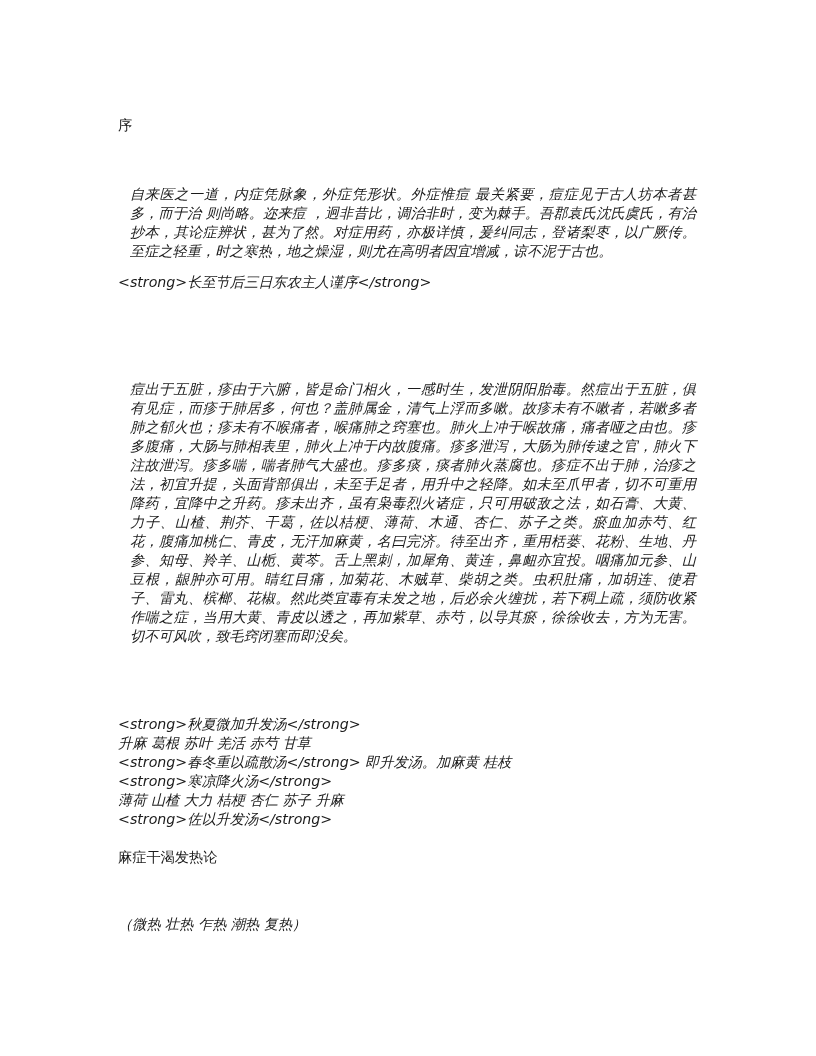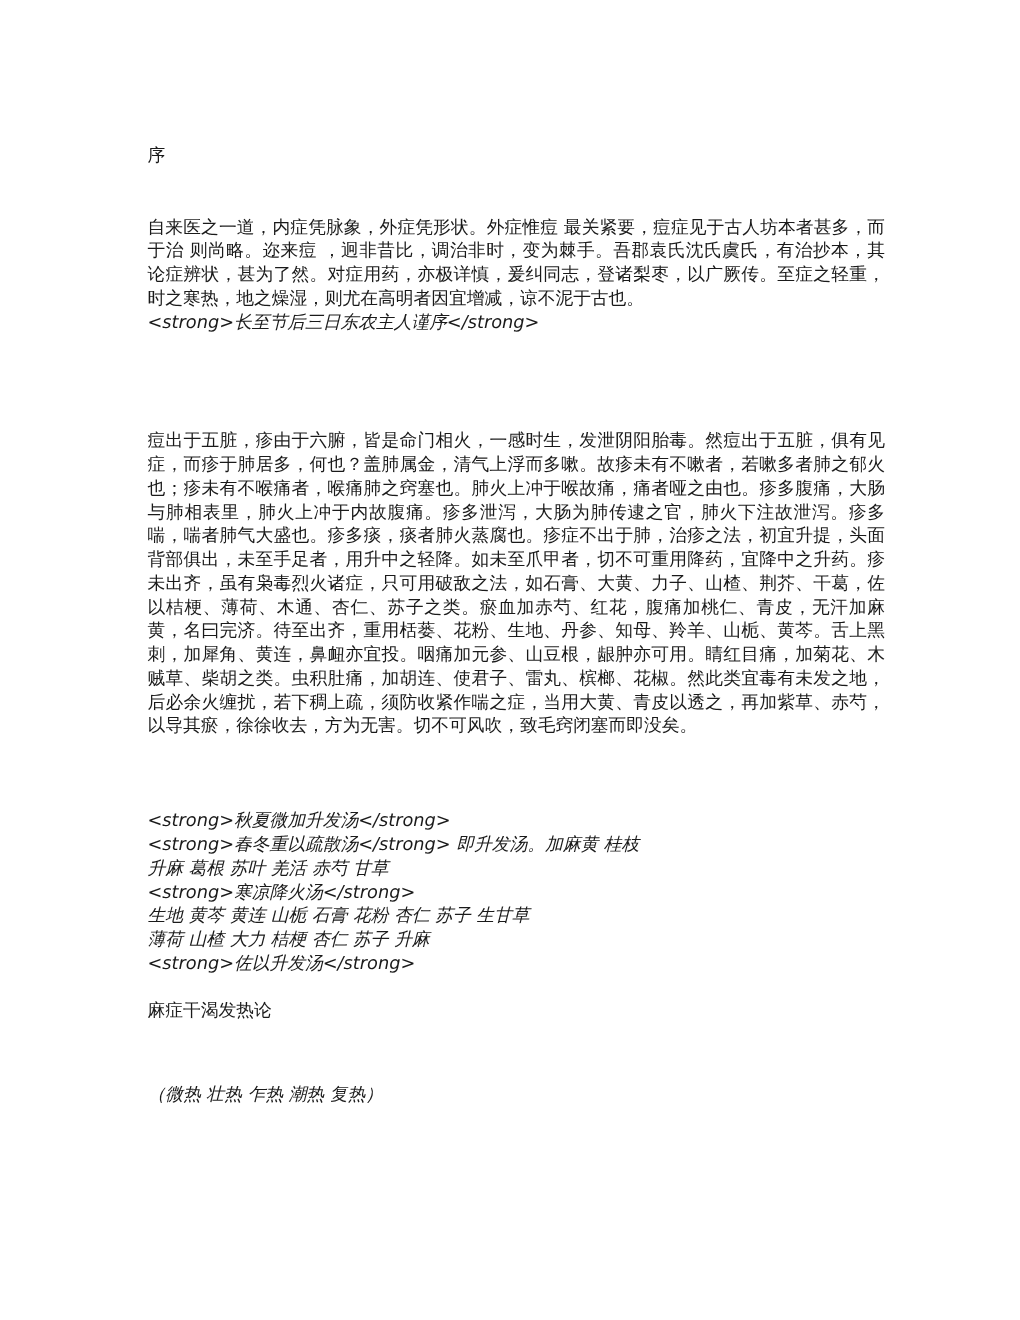--- a/index.html
+++ b/index.html
@@ -8,21 +8,21 @@
       font-family: "DejaVu Sans", "Liberation Sans", sans-serif;
       color: #1a1a1a;
     }
     .page {
       position: absolute; left: 118px; top: 116px; width: 590px;
       font-size: 14.2px; line-height: 19px;
     }
     .heading { margin: 0; height: 19px; }
     .gap-after-heading { height: 38px; }
     .gap-between { height: 19px; }
-    .para { margin: 0; text-align: justify; word-break: break-all; }
+    .para { margin: 12px; text-align: justify; word-break: break-all; font-style: italic; }
     .line { margin: 0; white-space: pre; font-style: italic; }
   </style>
 </head>
 <body>
 
 <div class="page">
 
   <p class="heading">序</p>
   <div class="gap-after-heading"></div>
   <p class="para">自来医之一道，内症凭脉象，外症凭形状。外症惟痘 最关紧要，痘症见于古人坊本者甚多，而于治 则尚略。迩来痘 ，迥非昔比，调治非时，变为棘手。吾郡袁氏沈氏虞氏，有治抄本，其论症辨状，甚为了然。对症用药，亦极详慎，爰纠同志，登诸梨枣，以广厥传。至症之轻重，时之寒热，地之燥湿，则尤在高明者因宜增减，谅不泥于古也。</p>
@@ -30,24 +30,23 @@
   <div class="gap-between"></div>
   <div class="gap-between"></div>
 
   <div class="gap-after-heading"></div>
   <p class="para">痘出于五脏，疹由于六腑，皆是命门相火，一感时生，发泄阴阳胎毒。然痘出于五脏，俱有见症，而疹于肺居多，何也？盖肺属金，清气上浮而多嗽。故疹未有不嗽者，若嗽多者肺之郁火也；疹未有不喉痛者，喉痛肺之窍塞也。肺火上冲于喉故痛，痛者哑之由也。疹多腹痛，大肠与肺相表里，肺火上冲于内故腹痛。疹多泄泻，大肠为肺传逮之官，肺火下注故泄泻。疹多喘，喘者肺气大盛也。疹多痰，痰者肺火蒸腐也。疹症不出于肺，治疹之法，初宜升提，头面背部俱出，未至手足者，用升中之轻降。如未至爪甲者，切不可重用降药，宜降中之升药。疹未出齐，虽有枭毒烈火诸症，只可用破敌之法，如石膏、大黄、力子、山楂、荆芥、干葛，佐以桔梗、薄荷、木通、杏仁、苏子之类。瘀血加赤芍、红花，腹痛加桃仁、青皮，无汗加麻黄，名曰完济。待至出齐，重用栝蒌、花粉、生地、丹参、知母、羚羊、山栀、黄芩。舌上黑刺，加犀角、黄连，鼻衄亦宜投。咽痛加元参、山豆根，龈肿亦可用。睛红目痛，加菊花、木贼草、柴胡之类。虫积肚痛，加胡连、使君子、雷丸、槟榔、花椒。然此类宜毒有未发之地，后必余火缠扰，若下稠上疏，须防收紧作喘之症，当用大黄、青皮以透之，再加紫草、赤芍，以导其瘀，徐徐收去，方为无害。切不可风吹，致毛窍闭塞而即没矣。</p>
   <div class="gap-between"></div>
 
   <div class="gap-after-heading"></div>
 
   <p class="line">&lt;strong&gt;秋夏微加升发汤&lt;/strong&gt;</p>
+  <p class="line">升麻 葛根 苏叶 羌活 赤芍 甘草</p>
   <p class="line">&lt;strong&gt;春冬重以疏散汤&lt;/strong&gt; 即升发汤。加麻黄 桂枝</p>
-  <p class="line">升麻 葛根 苏叶 羌活 赤芍 甘草</p>
   <p class="line">&lt;strong&gt;寒凉降火汤&lt;/strong&gt;</p>
-  <p class="line">生地 黄芩 黄连 山栀 石膏 花粉 杏仁 苏子 生甘草</p>
   <p class="line">薄荷 山楂 大力 桔梗 杏仁 苏子 升麻</p>
   <p class="line">&lt;strong&gt;佐以升发汤&lt;/strong&gt;</p>
   <div class="gap-between"></div>
 
   <p class="heading">麻症干渴发热论</p>
   <div class="gap-after-heading"></div>
   <div class="gap-between" style="height:10px"></div>
   <p class="line">（微热 壮热 乍热 潮热 复热）</p>
 
 </div>

